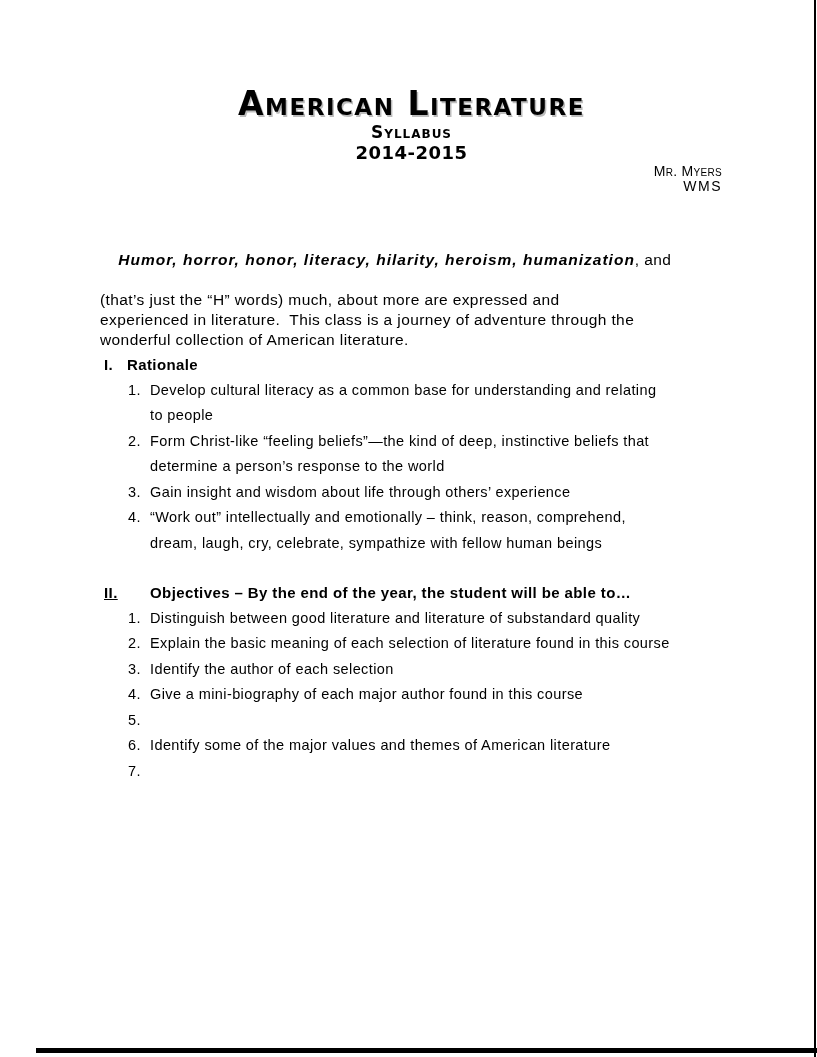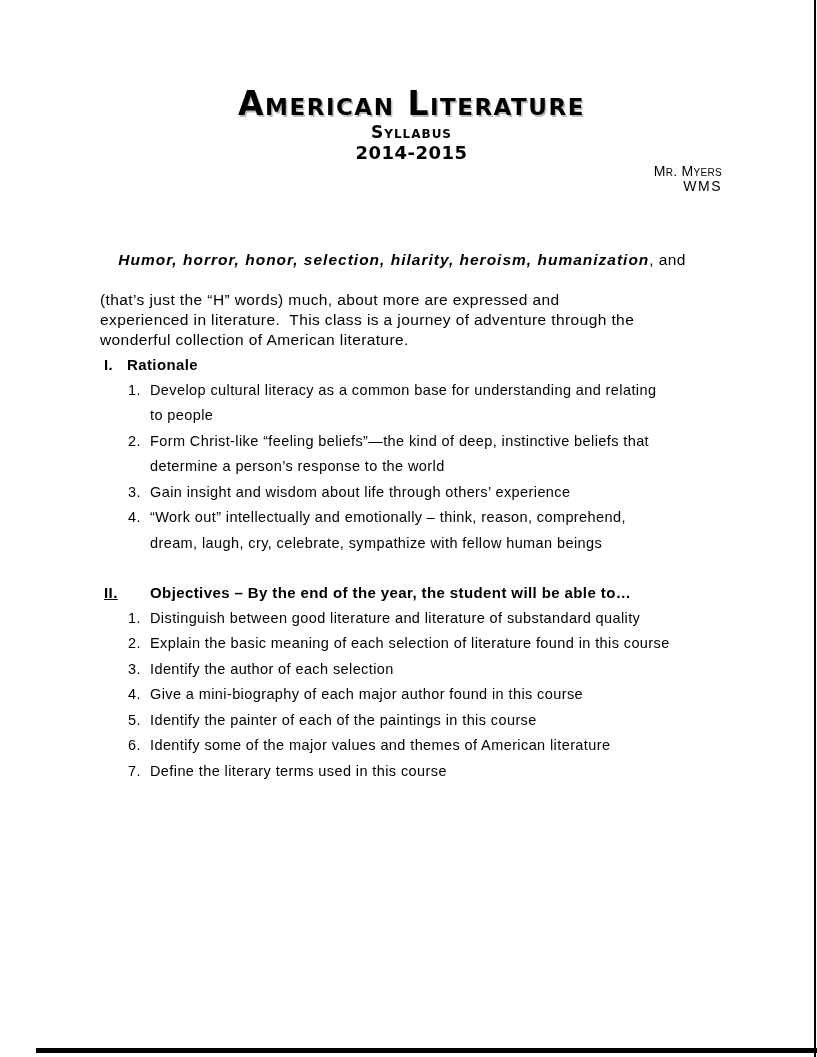--- a/index.html
+++ b/index.html
@@ -151,21 +151,21 @@
     <div class="doc-year">2014-2015</div>
   </div>
 
   <div class="byline">
     <div class="byline-teacher">Mr. Myers</div>
     <div class="byline-school">WMS</div>
   </div>
 
   <div class="intro">
     <div class="intro-line first">
-      <span class="intro-lead">Humor, horror, honor, selection, hilarity, heroism, humanization</span><span>, and</span>
+      <span class="intro-lead">Humor, horror, honor, literacy, hilarity, heroism, humanization</span><span>, and</span>
     </div>
     <div class="intro-line">(that’s just the “H” words) much, about more are expressed and</div>
     <div class="intro-line">experienced in literature.  This class is a journey of adventure through the</div>
     <div class="intro-line">wonderful collection of American literature.</div>
   </div>
 
   <div class="sections">
 
     <div class="section">
       <div class="sec-head">
@@ -209,26 +209,24 @@
       <div class="item">
         <span class="item-num">3.</span>
         <span class="item-text">Identify the author of each selection</span>
       </div>
       <div class="item">
         <span class="item-num">4.</span>
         <span class="item-text">Give a mini-biography of each major author found in this course</span>
       </div>
       <div class="item">
         <span class="item-num">5.</span>
-        <span class="item-text">Identify the painter of each of the paintings in this course</span>
       </div>
       <div class="item">
         <span class="item-num">6.</span>
         <span class="item-text">Identify some of the major values and themes of American literature</span>
       </div>
       <div class="item">
         <span class="item-num">7.</span>
-        <span class="item-text">Define the literary terms used in this course</span>
       </div>
     </div>
 
   </div>
 </div>
 
 </body></html>

